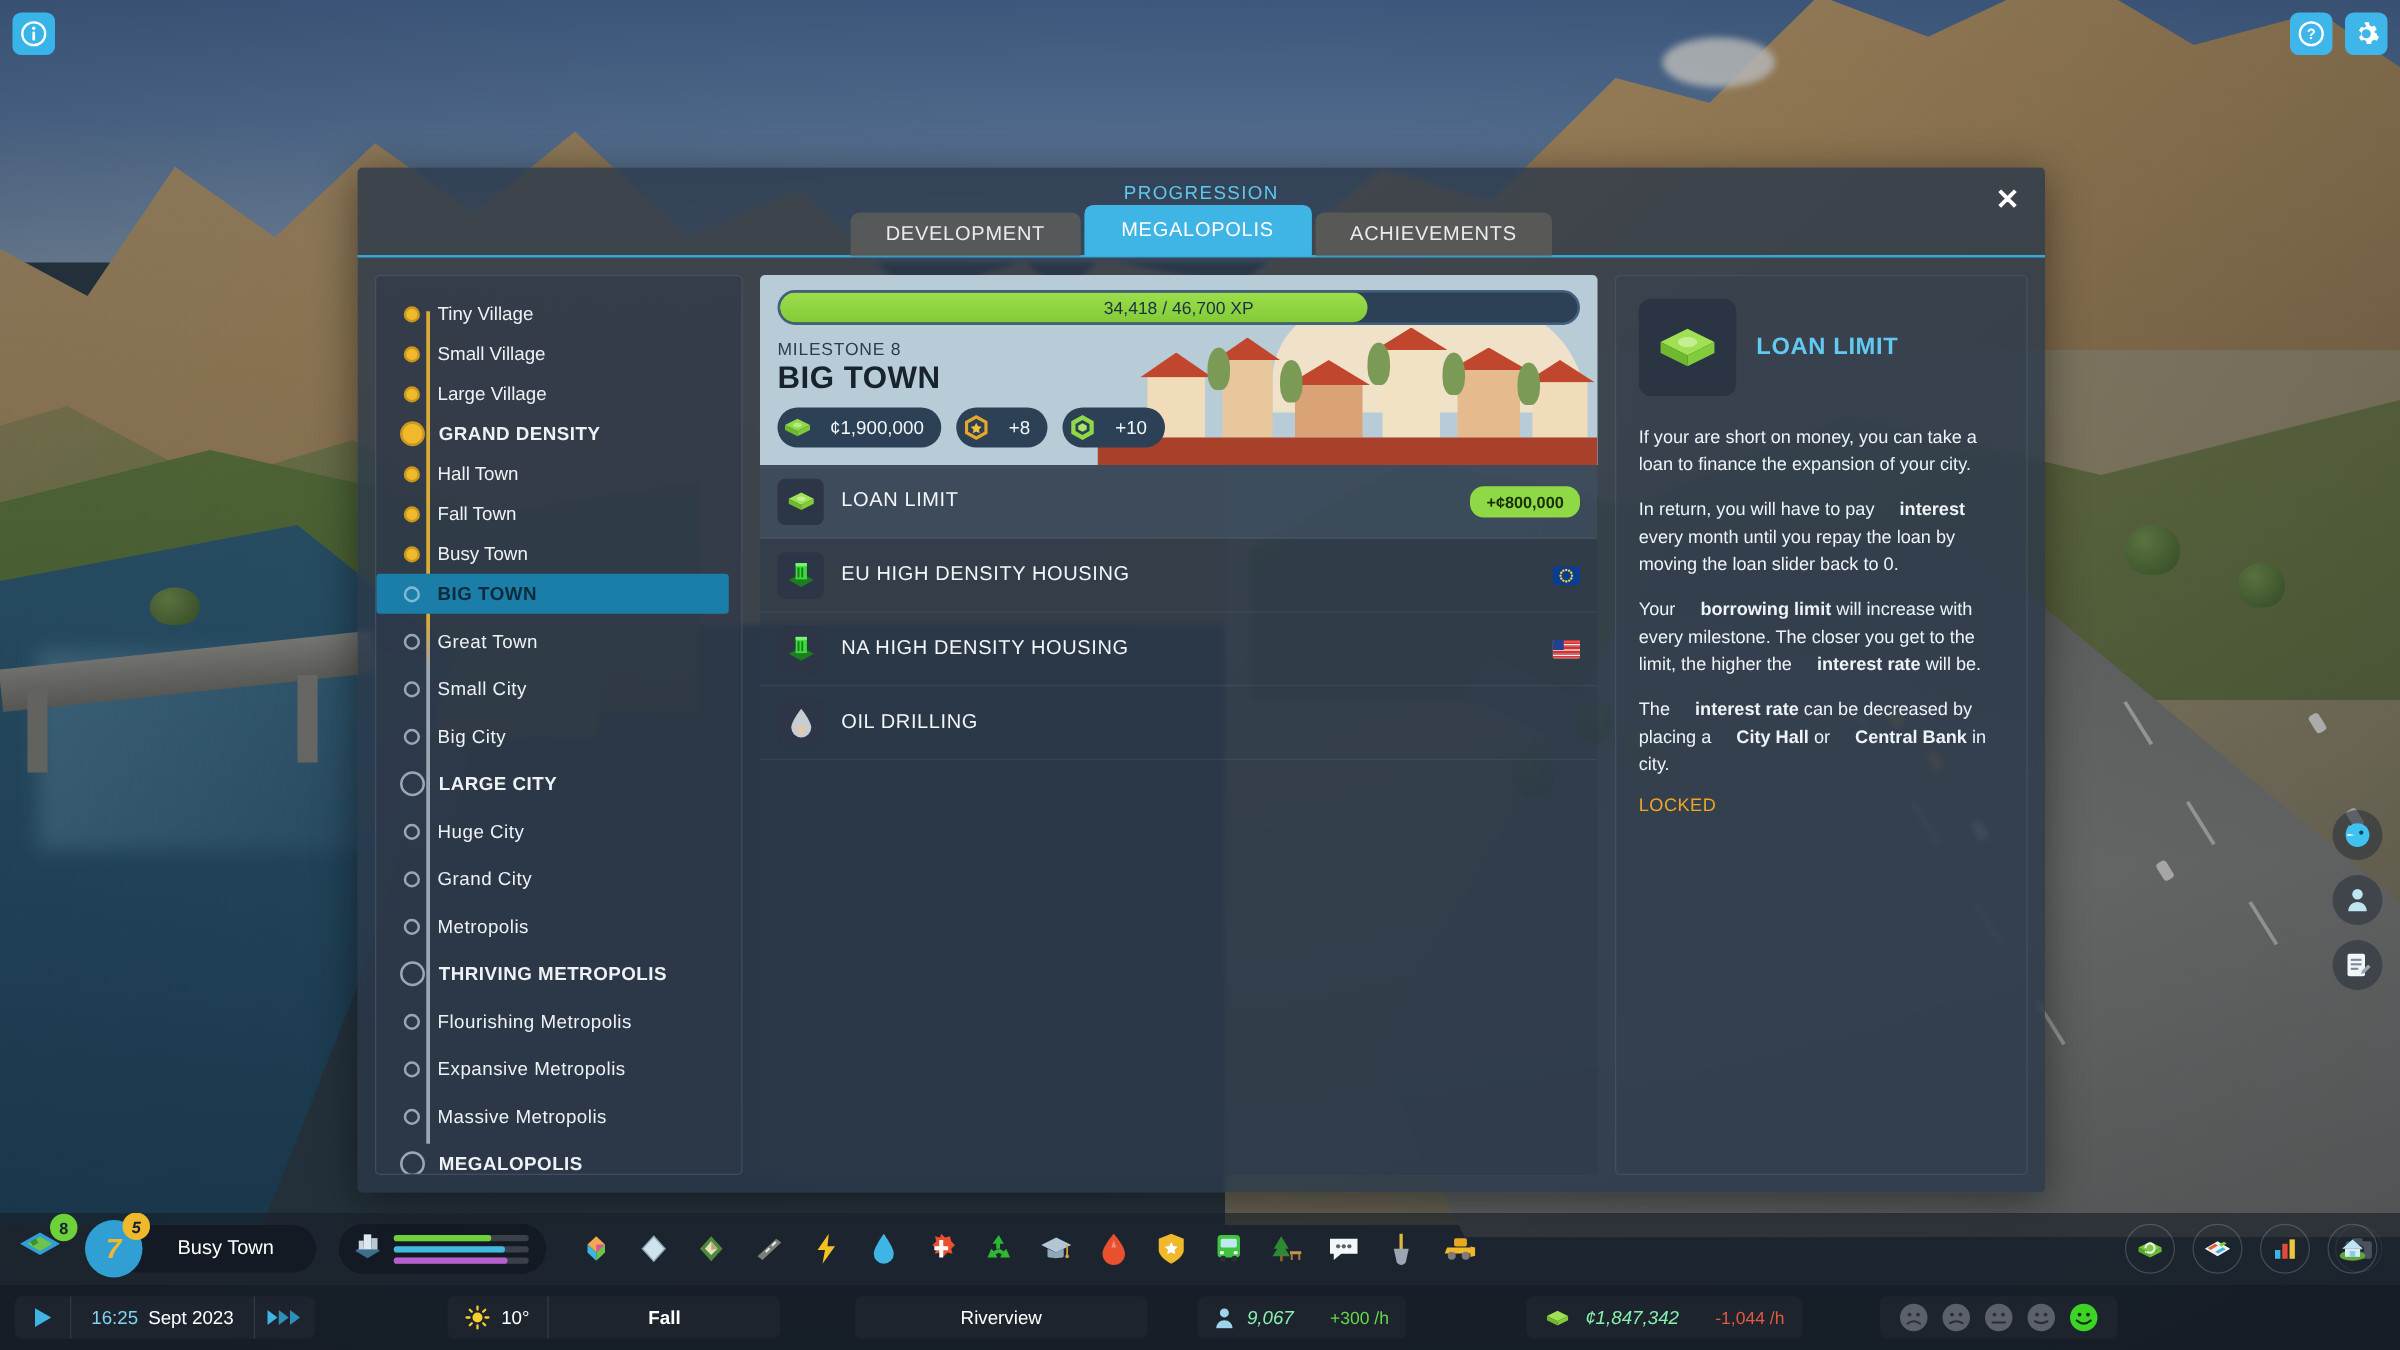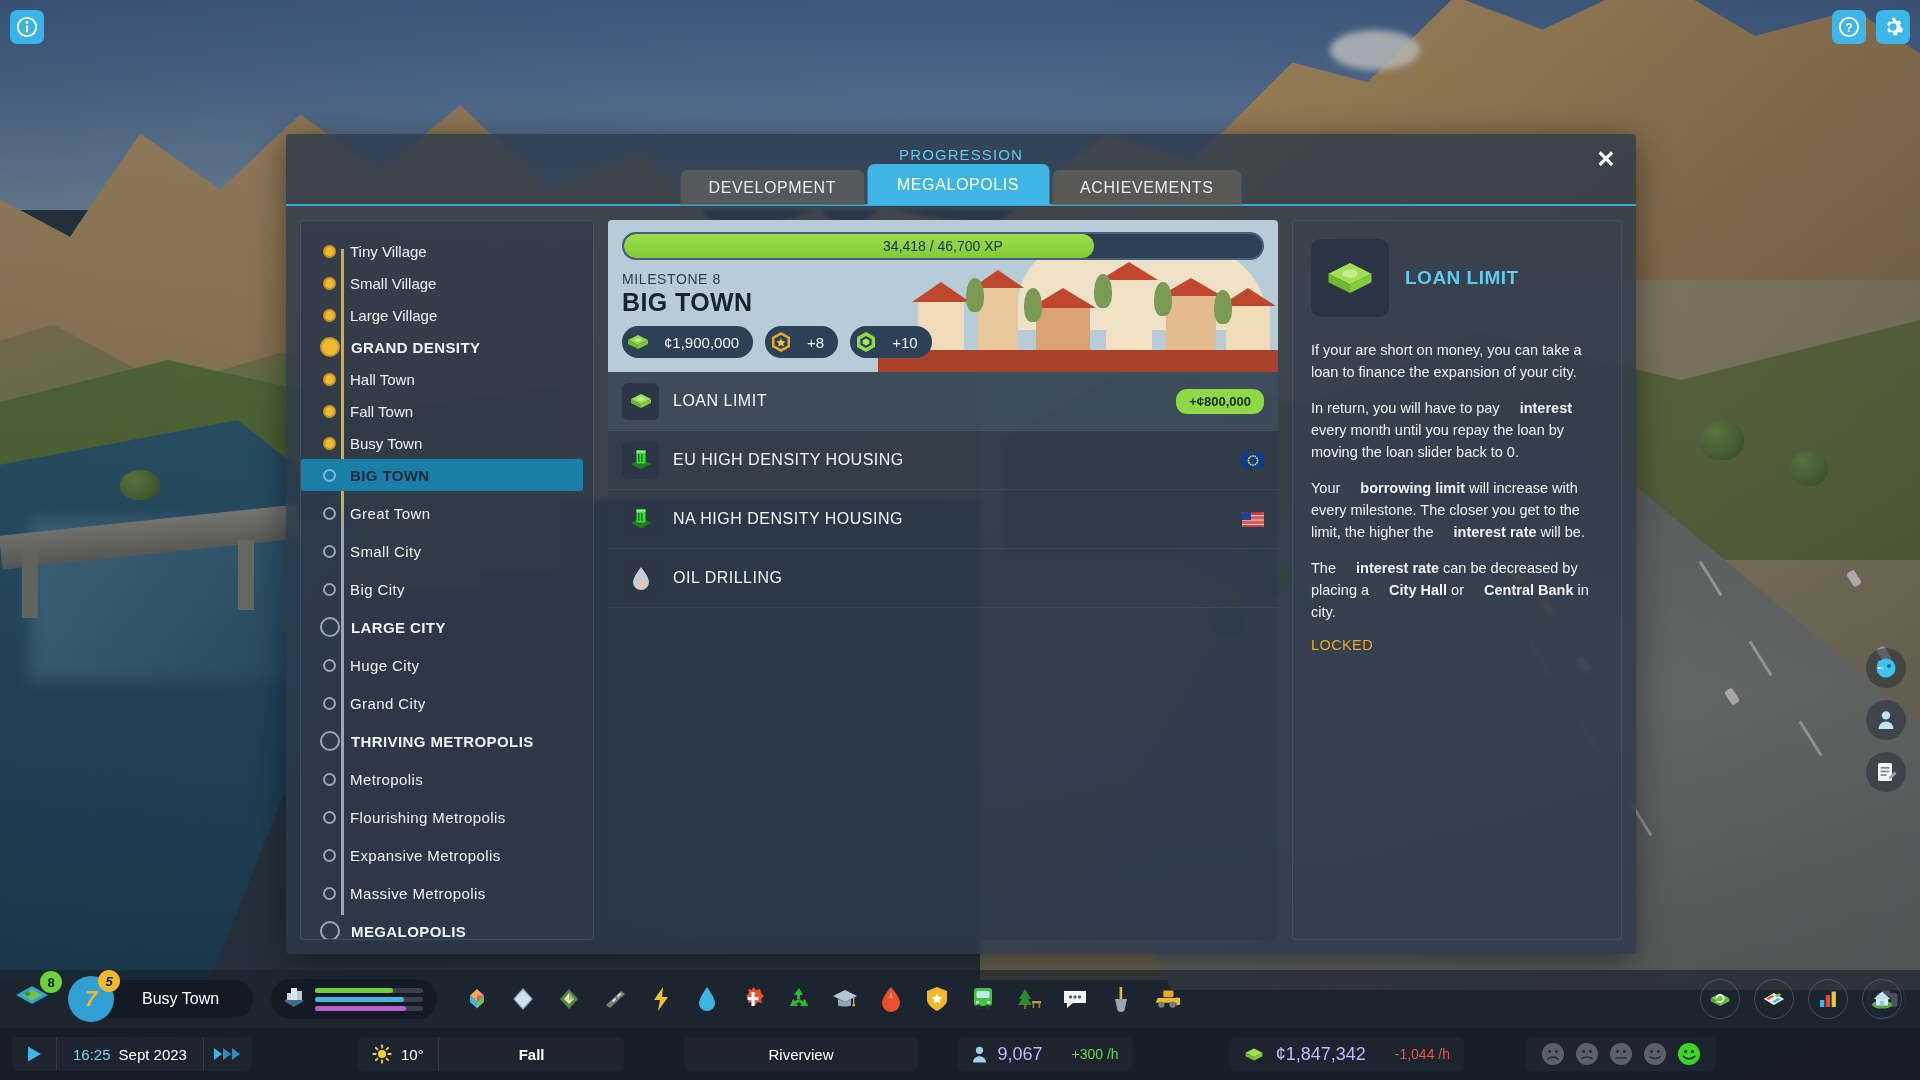--- a/index.html
+++ b/index.html
@@ -337,21 +337,21 @@
   }
   .cityname-box {
     height: 34px; margin-left: 60px; padding: 0 84px; background: rgba(30,38,48,.9);
     border-radius: 6px; display: flex; align-items: center; justify-content: center;
     color: #fff; font-size: 15px;
   }
   .stat-chip {
     height: 34px; padding: 0 14px; background: rgba(30,38,48,.9); border-radius: 6px;
     display: flex; align-items: center; gap: 11px; margin-left: 40px;
   }
-  .stat-val { color: #c4b5fd; font-size: 18px; }
+  .stat-val { color: #86efac; font-size: 15px; font-style: italic; }
   .stat-rate { font-size: 14px; margin-left: 18px; }
   .stat-rate.pos { color: #66d94a; }
   .stat-rate.neg { color: #e4593f; }
   .happy-box {
     height: 34px; margin-left: 62px; padding: 0 16px; background: rgba(30,38,48,.9);
     border-radius: 6px; display: flex; align-items: center; gap: 12px;
   }
   .face { width: 22px; height: 22px; border-radius: 50%; background: #5c6169; position: relative; }
   .face.active { background: #3dd428; }
 
@@ -504,27 +504,27 @@
               <div class="ms-label">LARGE CITY</div>
             </div>
             <div class="ms-row locked">
               <div class="ms-dot"></div>
               <div class="ms-label">Huge City</div>
             </div>
             <div class="ms-row locked">
               <div class="ms-dot"></div>
               <div class="ms-label">Grand City</div>
             </div>
+            <div class="ms-row locked">
+              <div class="ms-dot"></div>
+              <div class="ms-label">Metropolis</div>
+            </div>
             <div class="ms-row major locked">
               <div class="ms-dot"></div>
               <div class="ms-label">THRIVING METROPOLIS</div>
-            </div>
-            <div class="ms-row locked">
-              <div class="ms-dot"></div>
-              <div class="ms-label">Metropolis</div>
             </div>
             <div class="ms-row locked">
               <div class="ms-dot"></div>
               <div class="ms-label">Flourishing Metropolis</div>
             </div>
             <div class="ms-row locked">
               <div class="ms-dot"></div>
               <div class="ms-label">Expansive Metropolis</div>
             </div>
             <div class="ms-row locked">

